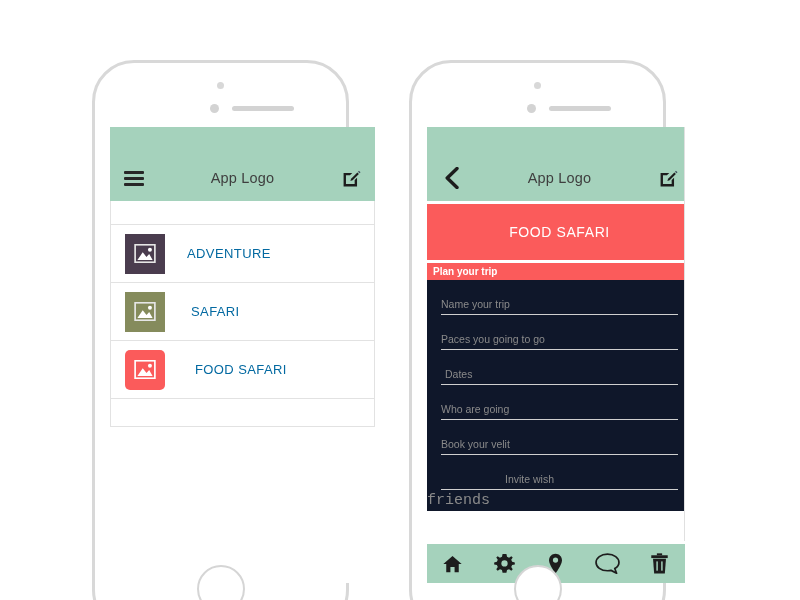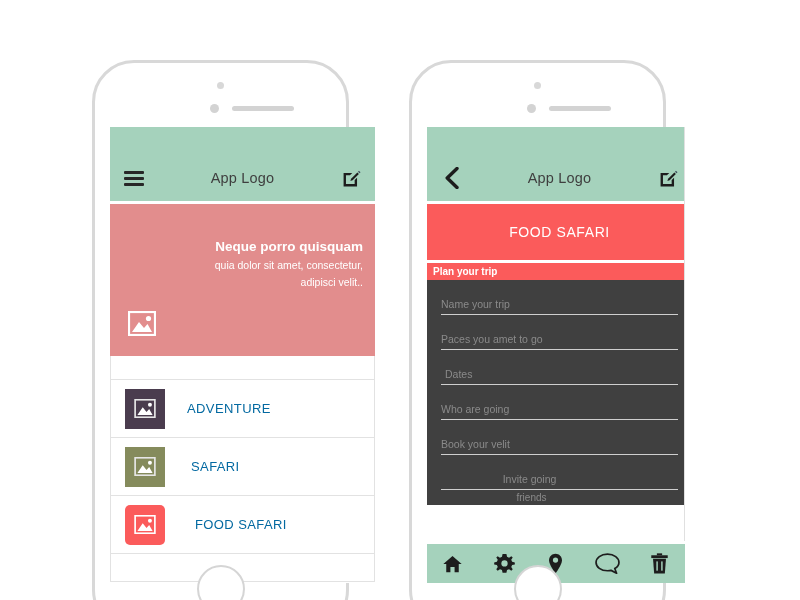--- a/index.html
+++ b/index.html
@@ -223,21 +223,21 @@
     border-top: 3px solid #fff;
     display: flex;
     align-items: center;
     color: #ffffff;
     font-size: 10px;
     font-weight: bold;
     padding-left: 6px;
     box-sizing: border-box;
   }
   .form {
-    background: #404040;
+    background: #0f172a;
   }
   .field {
     height: 35px;
     margin: 0 14px;
     display: flex;
     align-items: flex-end;
     border-bottom: 1px solid #cfcfcf;
     box-sizing: border-box;
   }
   .field-label {
@@ -252,26 +252,26 @@
     align-items: flex-end;
   }
   .field-label.centered {
     width: 100%;
     text-align: center;
     padding-left: 0;
     padding-right: 60px;
     box-sizing: border-box;
   }
   .overflow-line {
-    font-size: 10px;
+    font-size: 15px;
     color: #8a8a8a;
-    text-align: center;
     padding-right: 56px;
     margin-top: 2px;
     line-height: 1.25;
+    font-family: Liberation Mono, monospace;
   }
 
   .tabbar {
     position: absolute;
     left: 0;
     bottom: 0;
     width: 258px;
     height: 42px;
     background: #a5d2bc;
     display: flex;
@@ -323,34 +323,20 @@
           <div class="appbar-right">
             <svg width="19" height="19" viewBox="0 0 24 24">
               <path d="M2 5 L2 22 L19 22 L19 11 L16 14 L16 19 L5 19 L5 8 L10 8 L13 5 Z" fill="#1d1d1d"></path>
               <path d="M11.5 12.2 L19.4 4.3 L21.3 6.2 L13.4 14.1 L10.6 15 Z" fill="#1d1d1d"></path>
               <path d="M20.2 3.4 L22.2 5.4 L23.4 4.2 L21.4 2.2 Z" fill="#3b4a5a"></path>
             </svg>
           </div>
         </div>
       </div>
 
-      <div class="hero">
-        <div class="hero-text">
-          <div class="hero-title">Neque porro quisquam</div>
-          <div class="hero-sub">quia dolor sit amet, consectetur,</div>
-          <div class="hero-sub">adipisci velit..</div>
-        </div>
-        <div class="hero-thumb">
-          <svg width="28" height="25" viewBox="0 0 28 25">
-            <rect x="1" y="1" width="26" height="23" fill="none" stroke="#ffffff" stroke-width="2.2"></rect>
-            <circle cx="20.5" cy="7.5" r="2.6" fill="#ffffff"></circle>
-            <path d="M4 21 L11 11 L16 17 L19.5 13 L24 21 Z" fill="#ffffff"></path>
-          </svg>
-        </div>
-      </div>
 
       <div class="list-gap"></div>
 
       <div class="list-row">
         <div class="list-thumb" style="background:#4a3c4e">
           <svg width="22" height="19" viewBox="0 0 28 25">
             <rect x="1" y="1" width="26" height="23" fill="none" stroke="#e6e6e6" stroke-width="2.2"></rect>
             <circle cx="20.5" cy="7.5" r="2.6" fill="#ffffff"></circle>
             <path d="M4 21 L11 11 L16 17 L19.5 13 L24 21 Z" fill="#ffffff"></path>
           </svg>
@@ -414,33 +400,33 @@
 
       <div class="banner">FOOD SAFARI</div>
 
       <div class="section-bar">Plan your trip</div>
 
       <div class="form">
         <div class="field">
           <div class="field-label">Name your trip</div>
         </div>
         <div class="field">
-          <div class="field-label">Paces you amet to go</div>
+          <div class="field-label">Paces you going to go</div>
         </div>
         <div class="field pad-sm">
           <div class="field-label">Dates</div>
         </div>
         <div class="field">
           <div class="field-label">Who are going</div>
         </div>
         <div class="field">
           <div class="field-label">Book your velit</div>
         </div>
         <div class="field two-line">
-          <div class="field-label centered">Invite going</div>
+          <div class="field-label centered">Invite wish</div>
         </div>
         <div class="overflow-line">friends</div>
       </div>
 
       <div class="scroll-track"></div>
 
       <div class="tabbar">
         <div class="tab-icon">
           <svg width="21" height="20" viewBox="0 0 24 24">
             <path d="M12 2.5 L23 12 L19.5 12 L19.5 22 L14.5 22 L14.5 15.5 L9.5 15.5 L9.5 22 L4.5 22 L4.5 12 L1 12 Z" fill="#1d1d1d"></path>

